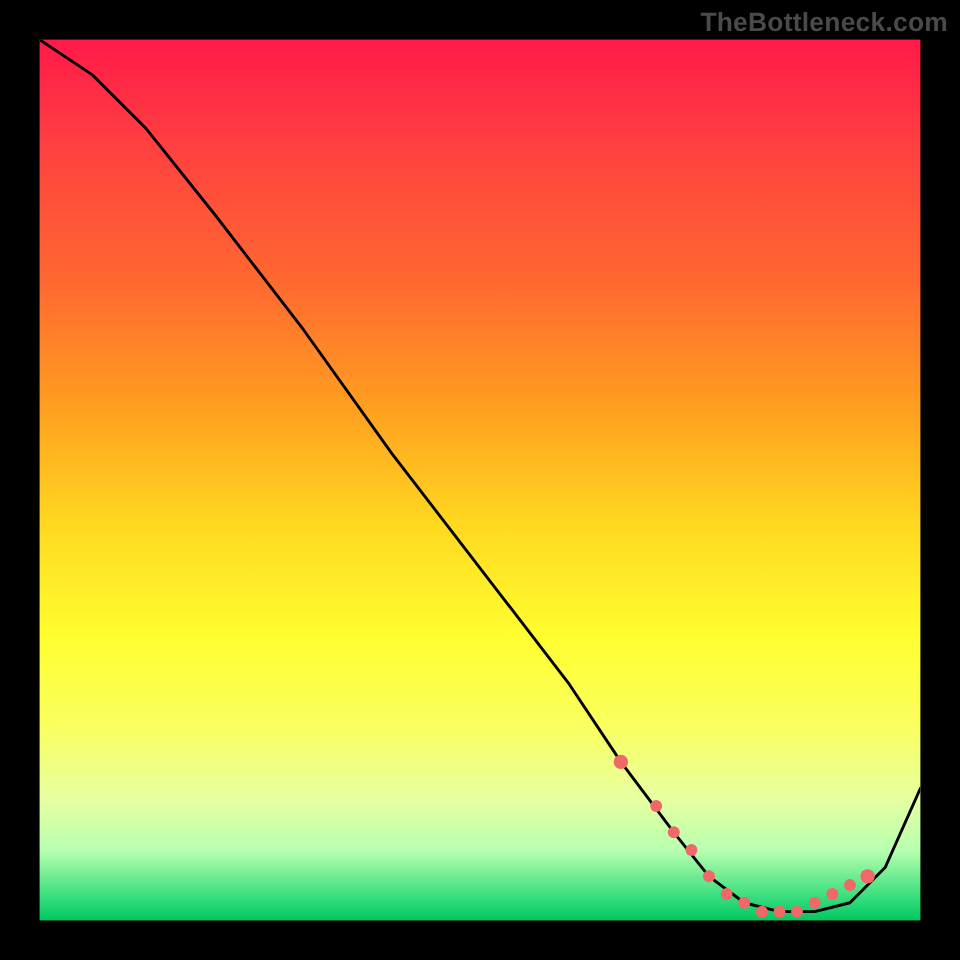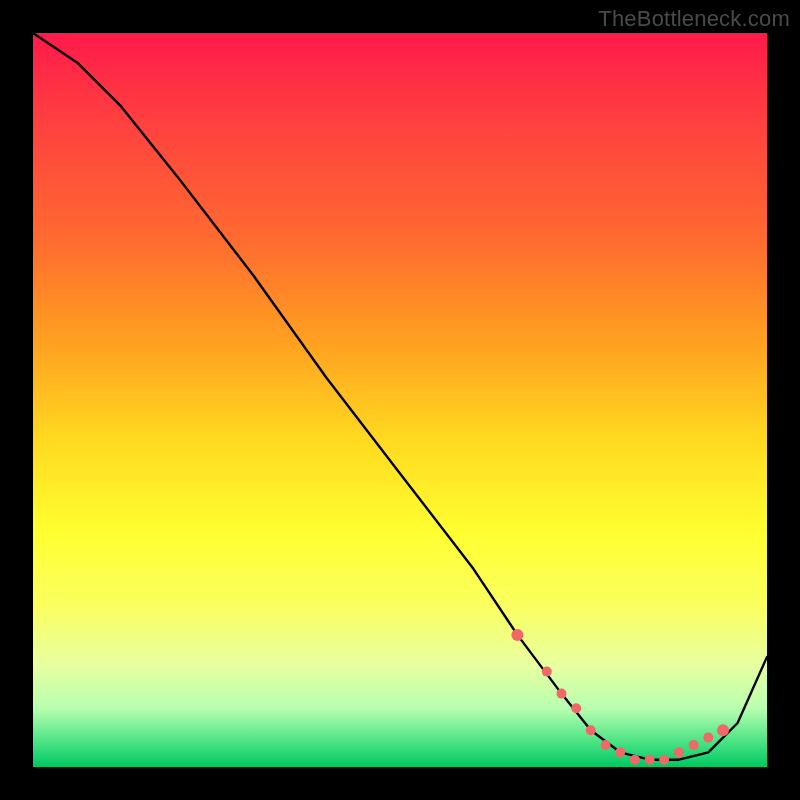--- a/index.html
+++ b/index.html
@@ -37,21 +37,21 @@
       #40e080 97%,
       #00c862 100%
     );
   }
   .watermark {
     position: absolute;
     top: 6px;
     right: 10px;
     color: #4a4a4a;
     font-size: 22px;
-    font-weight: 400;
+    font-weight: 700;
     letter-spacing: 0.2px;
   }
   svg.curve {
     position: absolute;
     left: 0;
     top: 0;
     width: 734px;
     height: 734px;
   }
 </style>

